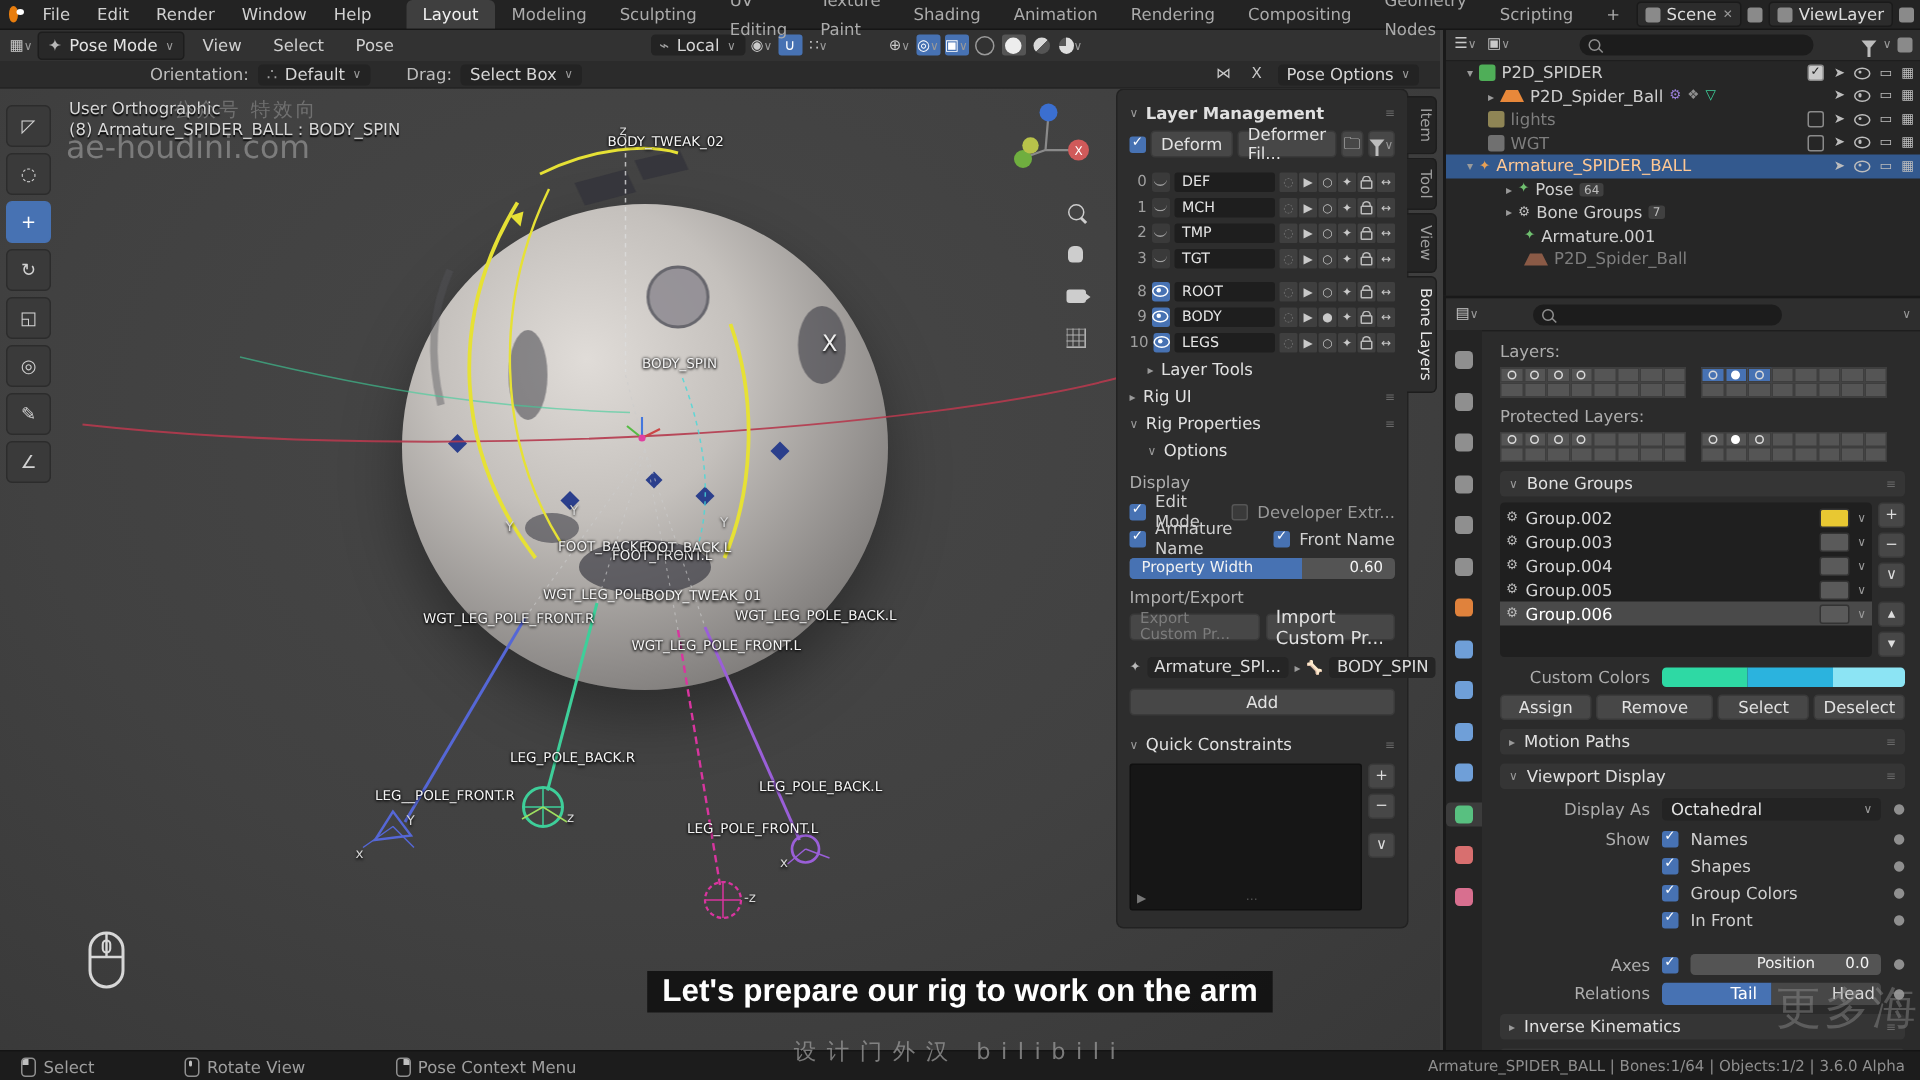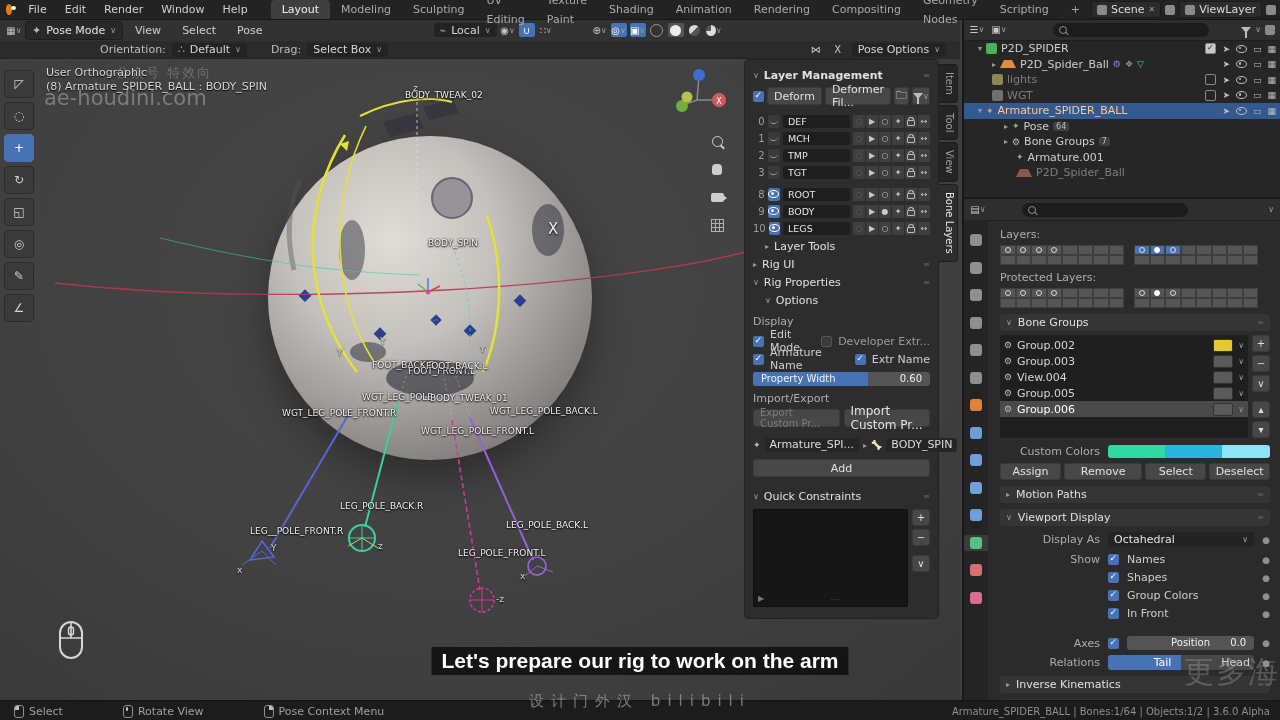--- a/index.html
+++ b/index.html
@@ -593,21 +593,21 @@
       <div class="cbrow">
         <span class="cb"></span>
         <span style="flex:1;">Edit Mode</span>
         <span class="cb off"></span>
         <span style="color:#9a9a9a;">Developer Extr...</span>
       </div>
       <div class="cbrow">
         <span class="cb"></span>
         <span style="flex:1;">Armature Name</span>
         <span class="cb"></span>
-        <span>Extr Name</span>
+        <span>Front Name</span>
       </div>
       <div class="slider" style="margin:4px 0 6px 0;">
         <span class="fill" style="width:65%;"></span>
         <span class="lab">Property Width</span>
         <span class="val">0.60</span>
       </div>
       <div class="sec-label">Import/Export</div>
       <div style="display:flex;gap:4px;margin-bottom:10px;">
         <span class="np-btn dim" style="flex:1;font-size:10px;">Export Custom Pr...</span>
         <span class="np-btn" style="flex:1;font-size:12px;">Import Custom Pr...</span>
@@ -861,21 +861,21 @@
               <span class="carat">∨</span>
           </div>
           <div class="bg-row">
             <span class="boneico">⚙</span>
               <span style="flex:1;">Group.003</span>
             <span class="swatch"></span>
               <span class="carat">∨</span>
           </div>
           <div class="bg-row">
             <span class="boneico">⚙</span>
-              <span style="flex:1;">View.004</span>
+              <span style="flex:1;">Group.004</span>
             <span class="swatch"></span>
               <span class="carat">∨</span>
           </div>
           <div class="bg-row">
             <span class="boneico">⚙</span>
               <span style="flex:1;">Group.005</span>
             <span class="swatch"></span>
               <span class="carat">∨</span>
           </div>
           <div class="bg-row sel">

